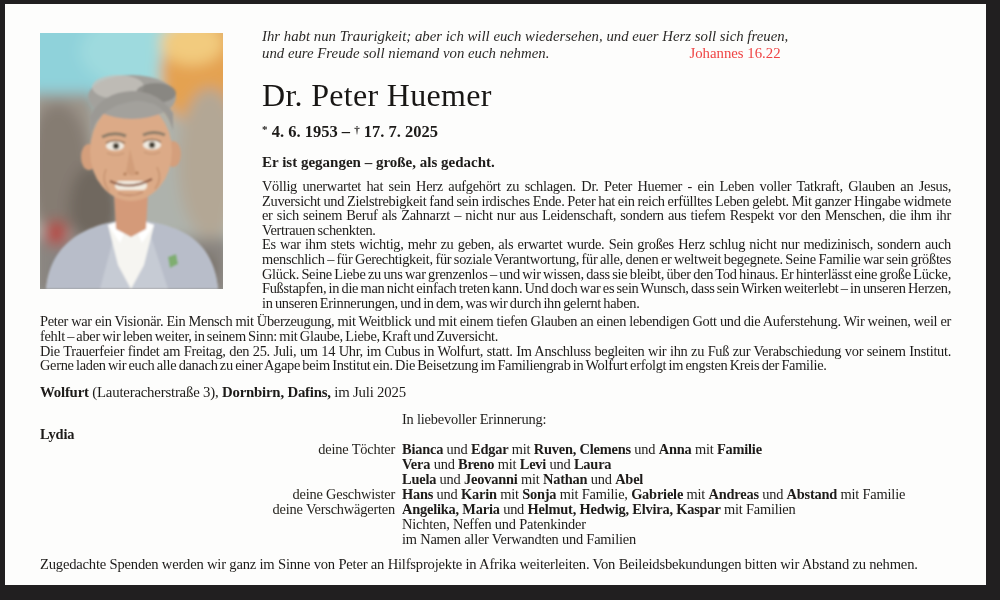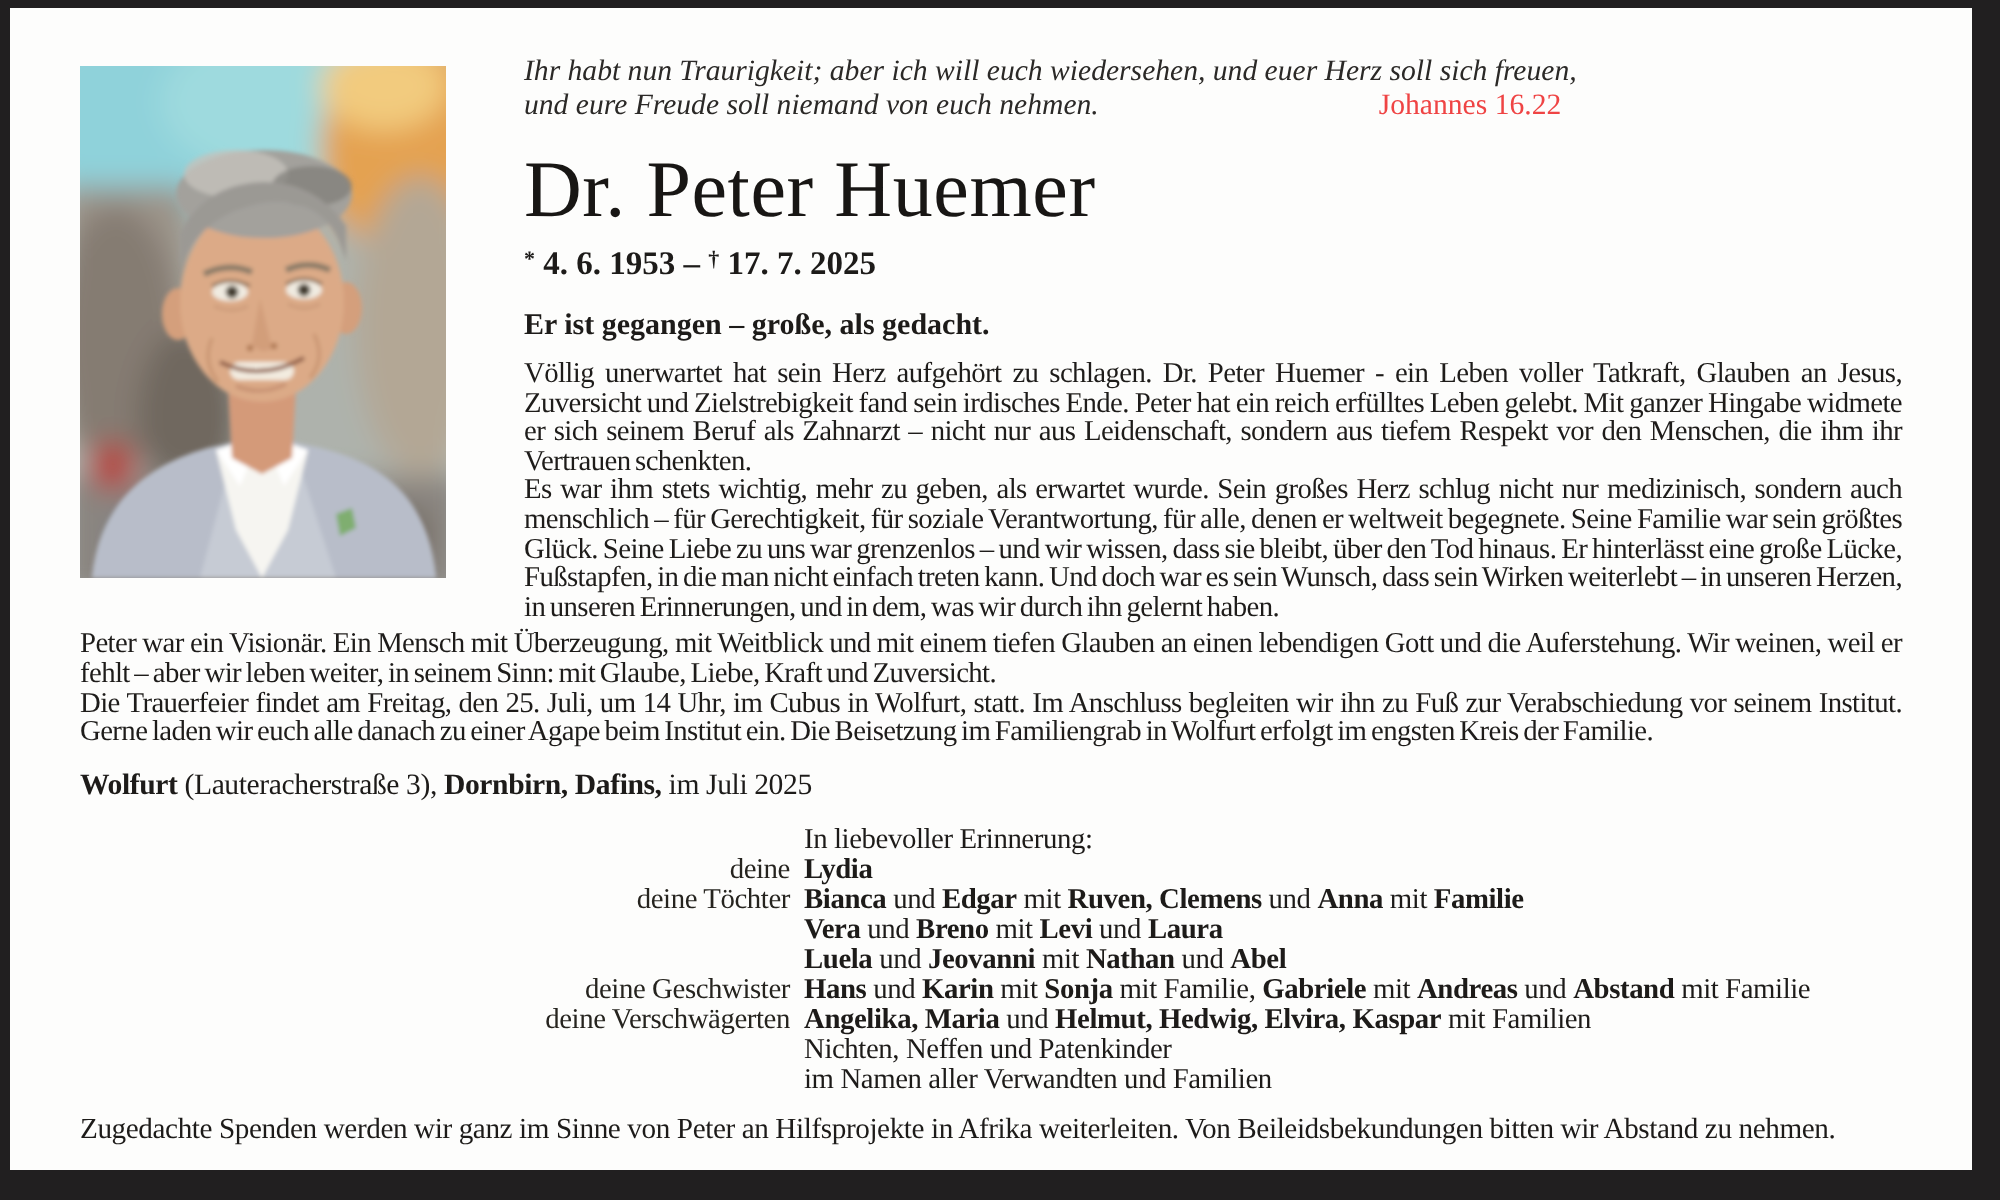--- a/index.html
+++ b/index.html
@@ -16,21 +16,21 @@
   }
   .top-row{display:flex;align-items:flex-start;}
   .photo{flex:none;width:183px;height:256px;margin-top:5px;overflow:hidden;background:#bcd4d4;}
   .photo svg{display:block;}
   .col{flex:1;min-width:0;margin-left:39px;}
 
   .quote{font-style:italic;font-size:14.8px;line-height:17px;color:#2b2927;}
   .quote .attr{font-style:normal;margin-left:140px;color:#ef4444;}
 
   h1.name{
-    margin:12px 0 0;font-weight:400;font-size:40px;line-height:42px;
+    margin:12px 0 0;font-weight:400;font-size:32px;line-height:42px;
     letter-spacing:.3px;color:#181614;
   }
   .dates{margin-top:6px;font-weight:bold;font-size:16.5px;line-height:19px;}
   .dates .sup{font-size:11px;position:relative;top:-4.5px;}
   .lead{margin-top:11px;font-weight:bold;font-size:15px;line-height:17px;}
 
   p.just{
     margin:8px 0 0;text-align:justify;
     font-size:14.4px;line-height:14.6px;
     letter-spacing:-.3px;word-spacing:-1px;color:#1e1c1a;
@@ -146,21 +146,20 @@
 
   <div class="loc"><span class="b">Wolfurt</span><span> (Lauteracherstraße 3), </span><span class="b">Dornbirn, Dafins,</span><span> im Juli 2025</span></div>
 
   <div class="memorial">
     <div class="mrow">
       <div class="mlabel"></div>
       <div class="mnames">In liebevoller Erinnerung:</div>
     </div>
 
   <div class="mrow">
-    <div class="mlabel">deine</div>
     <div class="mnames"><span class="b">Lydia</span></div>
   </div>
 
   <div class="mrow">
     <div class="mlabel">deine Töchter</div>
     <div class="mnames"><span class="b">Bianca</span><span> und </span><span class="b">Edgar</span><span> mit </span><span class="b">Ruven, Clemens</span><span> und </span><span class="b">Anna</span><span> mit </span><span class="b">Familie</span></div>
   </div>
 
   <div class="mrow">
     <div class="mlabel"></div>

